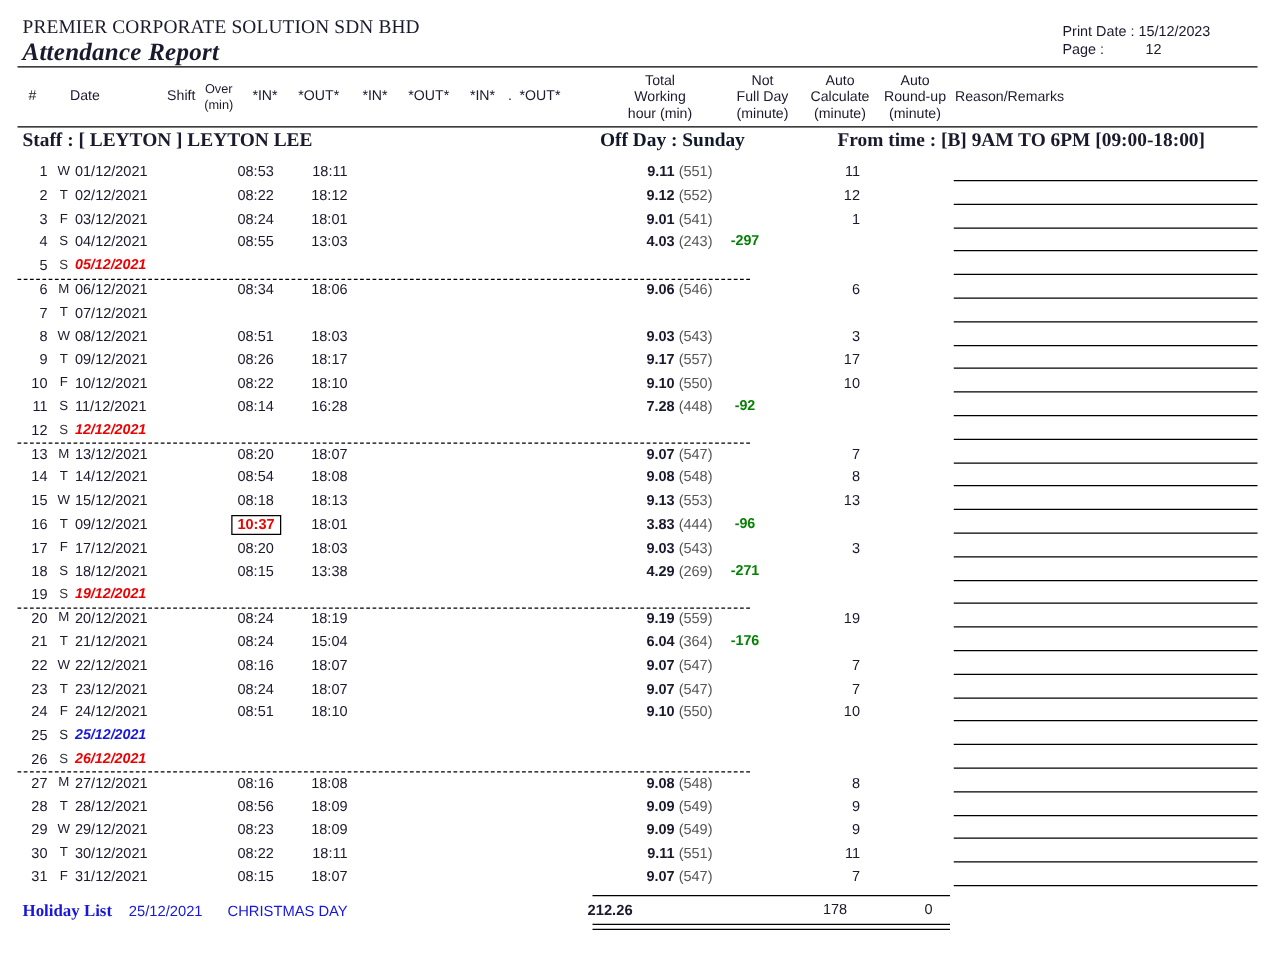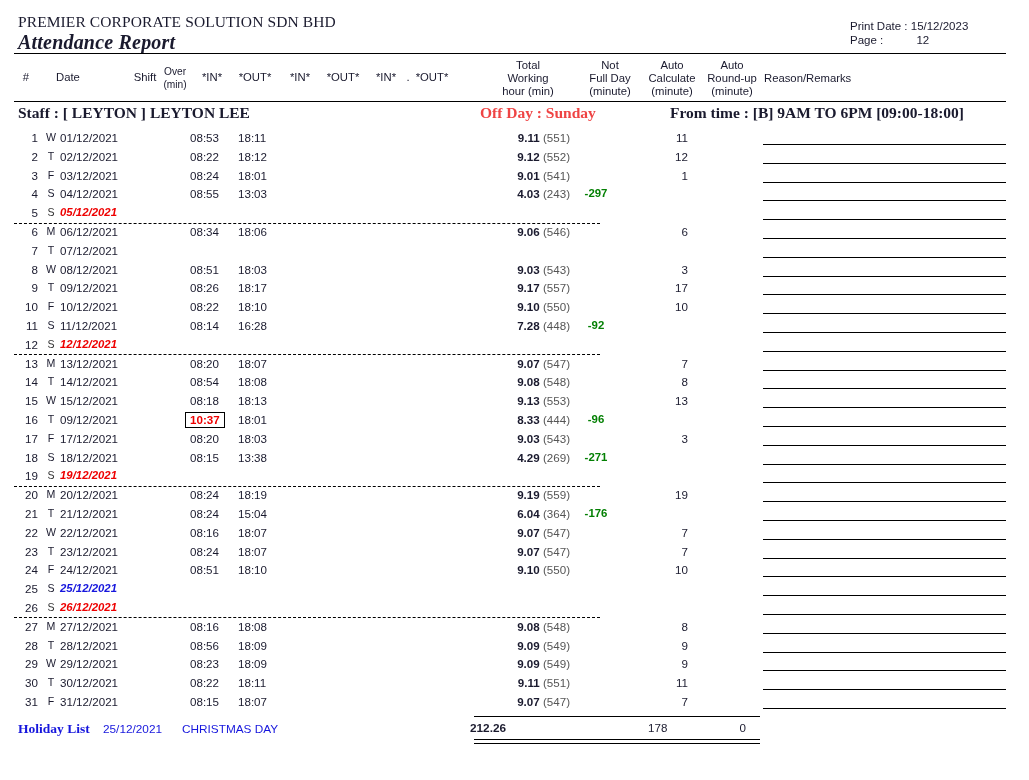--- a/index.html
+++ b/index.html
@@ -61,40 +61,40 @@
   
   .staffbar { position: absolute; left: 0; top: 104px; width: 1029px; height: 20px; }
   .staff-label {
     position: absolute; left: 18px; top: 0;
     font-family: "Liberation Serif", serif;
     font-weight: bold; font-size: 15.5px; white-space: nowrap;
   }
   .offday {
     position: absolute; left: 480px; top: 0;
     font-family: "Liberation Serif", serif;
-    font-weight: bold; font-size: 15.5px; color: #ef4444; white-space: nowrap;
+    font-weight: bold; font-size: 15.5px; color: #0f172a; white-space: nowrap;
   }
   .fromtime {
     position: absolute; left: 670px; top: 0;
     font-family: "Liberation Serif", serif;
     font-weight: bold; font-size: 15.5px; white-space: nowrap;
   }
 
   
   .rows { position: absolute; left: 0; top: 130px; width: 1029px; }
   .row { position: relative; height: 18.8px; width: 1029px; }
   .cell { position: absolute; font-size: 11.6px; white-space: nowrap; top: 1px; }
 
   .c-num   { width: 24px; text-align: right; left: 14px; }
   .c-dow   { width: 14px; text-align: center; left: 44px; font-size: 10.6px; }
   .c-date  { left: 60px; }
   .c-shift { left: 130px; width: 30px; text-align: center; }
   .c-over  { left: 160px; width: 28px; text-align: right; }
   .c-in1   { left: 190px; width: 40px; text-align: left; }
-  .c-out1  { left: 238px; width: 40px; text-align: left; }
+  .c-out1  { left: 238px; width: 40px; text-align: right; }
   .c-in2   { left: 286px; width: 40px; text-align: left; }
   .c-out2  { left: 330px; width: 40px; text-align: left; }
   .c-in3   { left: 373px; width: 40px; text-align: left; }
   .c-out3  { left: 415px; width: 40px; text-align: left; }
   .c-total { left: 470px; width: 100px; text-align: right; }
   .c-nfd   { left: 574px; width: 44px; text-align: center; }
   .c-auto  { left: 648px; width: 40px; text-align: right; }
   .c-round { left: 706px; width: 40px; text-align: right; }
 
   .offrow-date { color: #ee0000; font-weight: bold; font-style: italic; font-size: 11.4px; }
@@ -142,21 +142,21 @@
     width: 286px; height: 0;
     border-top: 1.4px solid #000;
   }
   .foot-total {
     position: absolute; left: 470px; top: 721px;
     width: 100px; text-align: left;
     font-size: 11.8px; font-weight: bold; white-space: nowrap;
   }
   .foot-auto {
     position: absolute; left: 648px; top: 721px;
-    width: 40px; text-align: left;
+    width: 40px; text-align: center;
     font-size: 11.6px; white-space: nowrap;
   }
   .foot-round {
     position: absolute; left: 706px; top: 721px;
     width: 40px; text-align: right;
     font-size: 11.6px; white-space: nowrap;
   }
 
   .holidaylist-label {
     position: absolute; left: 18px; top: 721px;
@@ -510,21 +510,21 @@
         <div class="cell c-dow">T</div>
         <div class="cell c-date">09/12/2021</div>
         <div class="cell c-shift"></div>
         <div class="cell c-over"></div>
         <div class="cell c-in1"><span class="boxed">10:37</span></div>
         <div class="cell c-out1">18:01</div>
         <div class="cell c-in2"></div>
         <div class="cell c-out2"></div>
         <div class="cell c-in3"></div>
         <div class="cell c-out3"></div>
-        <div class="cell c-total"><span class="tot-h">8.33</span><span class="tot-m"> (444)</span></div>
+        <div class="cell c-total"><span class="tot-h">3.83</span><span class="tot-m"> (444)</span></div>
         <div class="cell c-nfd neg">-96</div>
         <div class="cell c-auto"></div>
         <div class="cell c-round"></div>
         <div class="remark-line"></div>
       </div>
       <div class="row">
         <div class="cell c-num">17</div>
         <div class="cell c-dow">F</div>
         <div class="cell c-date">17/12/2021</div>
         <div class="cell c-shift"></div>

